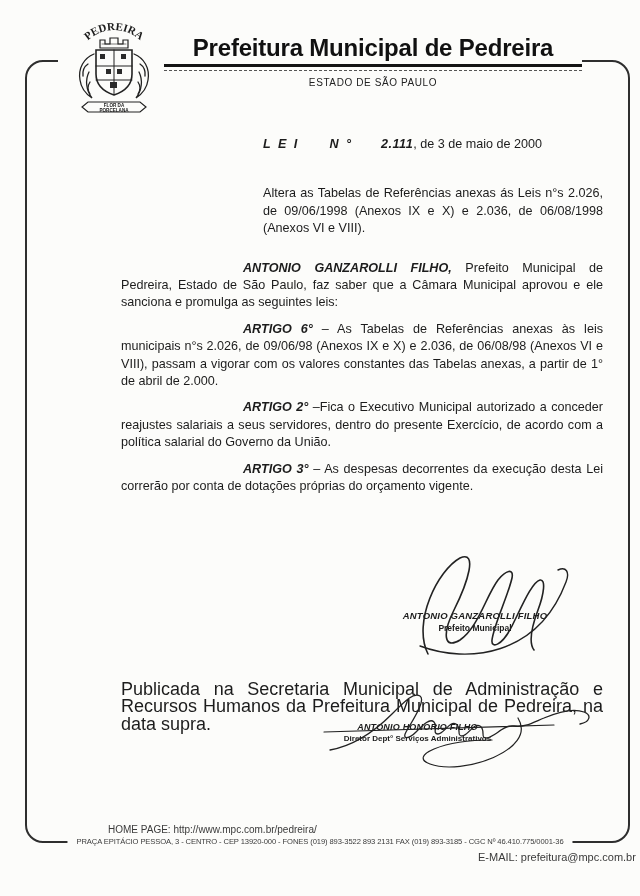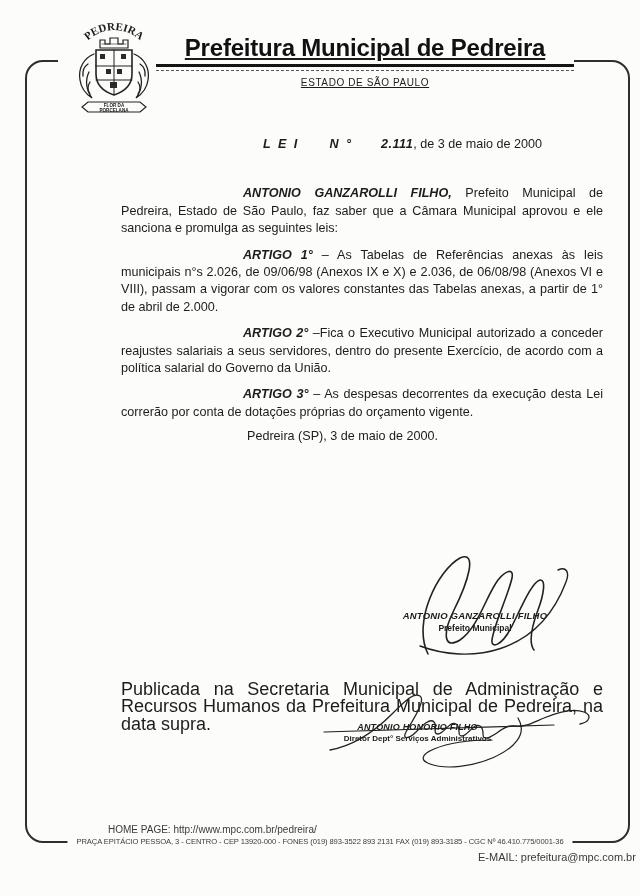--- a/index.html
+++ b/index.html
@@ -19,22 +19,22 @@
     border:2px solid #2e2e2e;border-radius:18px;
     box-sizing:border-box;
   }
 
   
   .logo-box{
     position:absolute;left:58px;top:14px;width:112px;height:106px;
     background:#fcfcfa;z-index:2;
   }
   .header-block{
-    position:absolute;left:156px;top:34px;width:418px;
-    background:#fcfcfa;z-index:2;padding-bottom:4px;text-decoration:underline;
+    position:absolute;left:164px;top:34px;width:418px;
+    background:#fcfcfa;z-index:2;padding-bottom:4px;
   }
   .doc-title{
     margin:0;font-size:24px;font-weight:bold;letter-spacing:-0.2px;
     white-space:nowrap;text-align:center;color:#111;
   }
   .rule-thick{height:0;border-bottom:3px solid #141414;margin-top:2px;}
   .rule-thin{height:0;border-bottom:1px dashed #555;margin-top:3px;}
   .doc-subtitle{
     text-align:center;font-size:10px;letter-spacing:0.6px;color:#222;
     margin-top:6px;
@@ -148,31 +148,31 @@
     <div class="rule-thin"></div>
     <div class="doc-subtitle">ESTADO DE SÃO PAULO</div>
   </div>
 
   <div class="content">
 
     <div class="lei-heading">
       <span class="gap1"></span><span class="b">L E I</span><span class="gap2"></span><span class="b">N °</span><span class="gap3"></span><span class="num">2.111</span><span>, de 3 de maio de 2000</span>
     </div>
 
+    <p class="ementa">Altera as Tabelas de Referências anexas ás Leis n°s 2.026, de 09/06/1998 (Anexos IX e X) e 2.036, de 06/08/1998 (Anexos VI e VIII).</p>
 
     <p class="para"><span class="lead">ANTONIO GANZAROLLI FILHO,</span><span> Prefeito Munici­pal de Pedreira, Estado de São Paulo, faz saber que a Câmara Municipal aprovou e ele sanciona e promulga as seguintes leis:</span></p>
 
-    <p class="para"><span class="lead">ARTIGO 1°</span><span> – As Tabelas de Referências anexas às leis municipais n°s 2.026, de 09/06/98 (Anexos IX e X) e 2.036, de 06/08/98 (Anexos VI e VIII), passam a vigorar com os valores constantes das Tabelas anexas, a partir de 1° de abril de 2.000.</span></p>
+    <p class="para"><span class="lead">ARTIGO 6°</span><span> – As Tabelas de Referências anexas às leis municipais n°s 2.026, de 09/06/98 (Anexos IX e X) e 2.036, de 06/08/98 (Anexos VI e VIII), passam a vigorar com os valores constantes das Tabelas anexas, a partir de 1° de abril de 2.000.</span></p>
 
     <p class="para"><span class="lead">ARTIGO 2°</span><span> –Fica o Executivo Municipal autoriza­do a conceder reajustes salariais a seus servidores, dentro do presente Exercício, de acordo com a política salarial do Governo da União.</span></p>
 
     <p class="para tight"><span class="lead">ARTIGO 3°</span><span> – As despesas decorrentes da execu­ção desta Lei correrão por conta de dotações próprias do orçamento vi­gente.</span></p>
 
 
-    <p class="dateline">Pedreira (SP), 3 de maio de 2000.</p>
   </div>
 
   <svg id="sig-svg-1" class="sig-svg" width="175" height="105" viewBox="0 0 175 105">
     <path class="ink" stroke-width="1.6" d="M30,102 C14,70 40,18 62,6 C80,-2 70,30 56,58 C44,82 46,98 62,88 C80,76 88,44 100,28 C108,18 116,16 114,26 C110,44 96,72 94,88 C93,97 104,94 114,74 C124,54 134,30 142,28 C148,27 146,42 140,58 C134,74 130,90 136,98"></path>
     <path class="ink" stroke-width="1.4" d="M22,94 C70,112 140,104 168,30 C172,20 168,14 160,18"></path>
   </svg>
   <div class="sig-block" id="sig-block-1">
     <div class="sig-name">ANTONIO GANZAROLLI FILHO</div>
     <div class="sig-title">Prefeito Municipal</div>
   </div>

